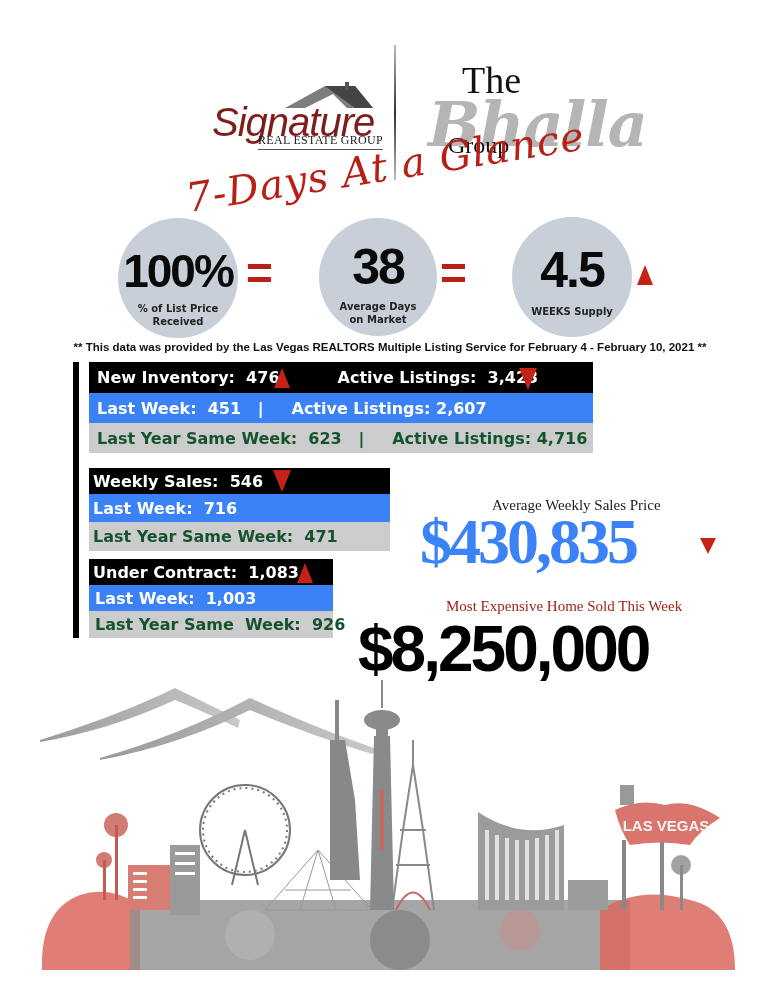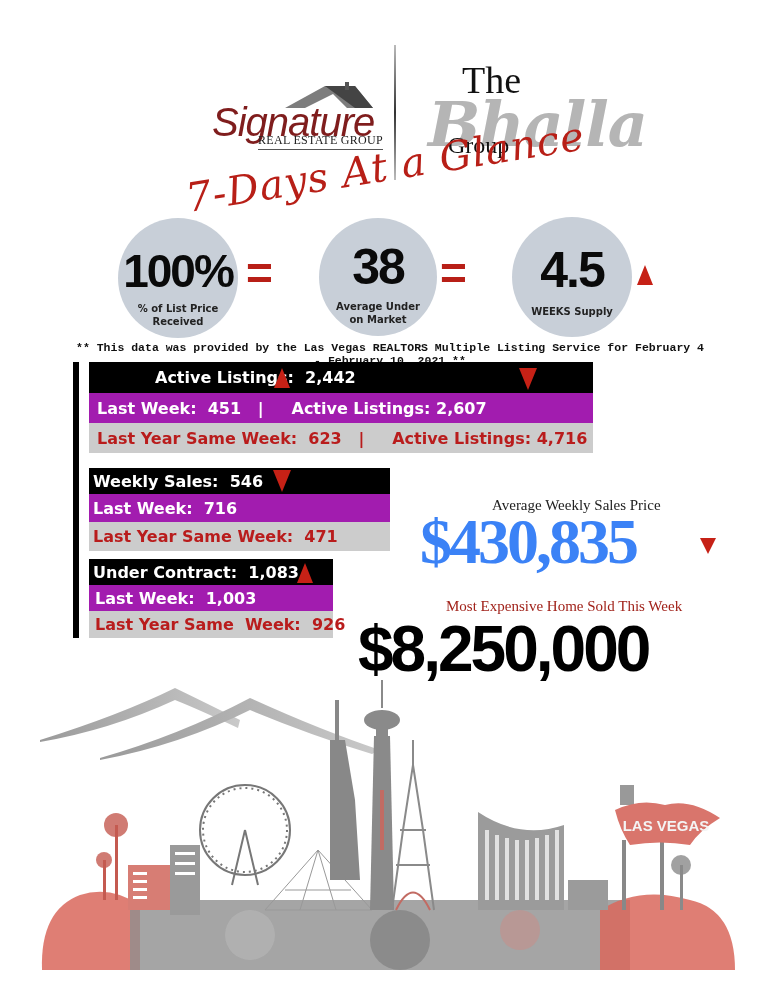--- a/index.html
+++ b/index.html
@@ -15,28 +15,28 @@
   .group { position: absolute; left: 448px; top: 132px; font-family: "Liberation Serif", serif; font-size: 24px; color: #111; }
 
   .glance { position: absolute; left: 190px; top: 175px; font-family: "DejaVu Serif", serif; font-style: italic; font-size: 40px; color: #b81f17; transform: rotate(-9deg); transform-origin: left bottom; letter-spacing: 1px; }
 
   
   .circle { position: absolute; border-radius: 50%; background: #c8cfd8; text-align: center; }
   .circle .big { font-family: "Liberation Sans", sans-serif; font-weight: bold; color: #0a0a0a; letter-spacing: -2px; }
   .circle .cap { font-family: "DejaVu Sans", sans-serif; font-weight: bold; font-size: 10px; color: #222; line-height: 13px; }
   .eq { position: absolute; font-family: "Liberation Sans", sans-serif; font-weight: bold; font-size: 46px; color: #b81f17; }
 
-  .note { position: absolute; left: 70px; top: 341px; width: 640px; text-align: center; font-family: Liberation Mono, monospace; font-weight: bold; font-size: 11.5px; color: #111; }
+  .note { position: absolute; left: 70px; top: 341px; width: 640px; text-align: center; font-family: Liberation Sans, sans-serif; font-weight: bold; font-size: 11.5px; color: #111; }
 
   .vbar { position: absolute; left: 73px; top: 362px; width: 6px; height: 276px; background: #000; }
 
   .bar { position: absolute; box-sizing: border-box; padding-left: 8px; font-family: "DejaVu Sans", sans-serif; font-weight: bold; font-size: 16px; display: flex; align-items: center; white-space: pre; }
   .b1 { background: #000000; color: #ffffff; }
-  .b2 { background: #a21caf; color: #ffffff; }
-  .b3 { background: #cccccc; color: #b91c1c; }
+  .b2 { background: #3b82f6; color: #ffffff; }
+  .b3 { background: #cccccc; color: #14532d; }
 
   .tri-up { width: 0; height: 0; border-left: 8px solid transparent; border-right: 8px solid transparent; border-bottom: 20px solid #c62116; position: absolute; }
   .tri-down { width: 0; height: 0; border-left: 9px solid transparent; border-right: 9px solid transparent; border-top: 22px solid #c62116; position: absolute; }
 
   .avg-label { position: absolute; left: 492px; top: 497px; font-family: "Liberation Serif", serif; font-size: 15px; color: #222; }
   .avg-val { position: absolute; left: 420px; top: 505px; font-family: Liberation Serif, serif; font-weight: bold; font-size: 64px; color: #3b82f6; letter-spacing: -3px; }
   .exp-label { position: absolute; left: 399px; top: 598px; font-family: "Liberation Serif", serif; font-size: 15px; color: #a1231b; margin-left: 47px; }
   .exp-val { position: absolute; left: 358px; top: 612px; font-family: "Liberation Sans", sans-serif; font-weight: bold; font-size: 64px; color: #000; letter-spacing: -3px; }
 
   .skyline { position: absolute; left: 0; top: 680px; width: 772px; height: 300px; }
@@ -64,39 +64,40 @@
 
 <div class="circle" style="left:118px;top:218px;width:120px;height:120px;">
   <div class="big" style="font-size:46px;margin-top:30px;line-height:46px;">100%</div>
   <div class="cap" style="margin-top:8px;">% of  List Price</div>
   <div class="cap">Received</div>
 </div>
 <div class="eq" style="left:246px;top:246px;">=</div>
 
 <div class="circle" style="left:319px;top:218px;width:118px;height:118px;">
   <div class="big" style="font-size:50px;margin-top:24px;line-height:50px;">38</div>
-  <div class="cap" style="margin-top:8px;">Average Under</div>
+  <div class="cap" style="margin-top:8px;">Average Days</div>
   <div class="cap">on Market</div>
 </div>
 <div class="eq" style="left:440px;top:246px;">=</div>
 
 <div class="circle" style="left:512px;top:217px;width:120px;height:120px;">
   <div class="big" style="font-size:50px;margin-top:28px;line-height:50px;">4.5</div>
   <div class="cap" style="margin-top:10px;">WEEKS Supply</div>
 </div>
 <div class="tri-up" style="left:637px;top:265px;"></div>
 
 <div class="note">** This data was provided by the Las Vegas REALTORS Multiple Listing Service for February 4 - February 10, 2021 **</div>
 
 <div class="vbar"></div>
 
 <div>
   <div class="bar b1" style="left:89px;top:362px;width:504px;height:31px;">
+    <span>New Inventory:  476</span>
     <span style="display:inline-block;width:58px;"></span>
-    <span>Active Listings:  2,442</span>
+    <span>Active Listings:  3,423</span>
   </div>
   <div class="tri-up" style="left:274px;top:368px;"></div>
   <div class="tri-down" style="left:519px;top:368px;"></div>
   <div class="bar b2" style="left:89px;top:393px;width:504px;height:30px;">Last Week:  451   |     Active Listings: 2,607</div>
   <div class="bar b3" style="left:89px;top:423px;width:504px;height:30px;">Last Year Same Week:  623   |     Active Listings: 4,716</div>
 </div>
 
 <div>
   <div class="bar b1" style="left:89px;top:468px;width:301px;height:26px;padding-left:4px;">Weekly Sales:  546</div>
   <div class="tri-down" style="left:273px;top:470px;"></div>

